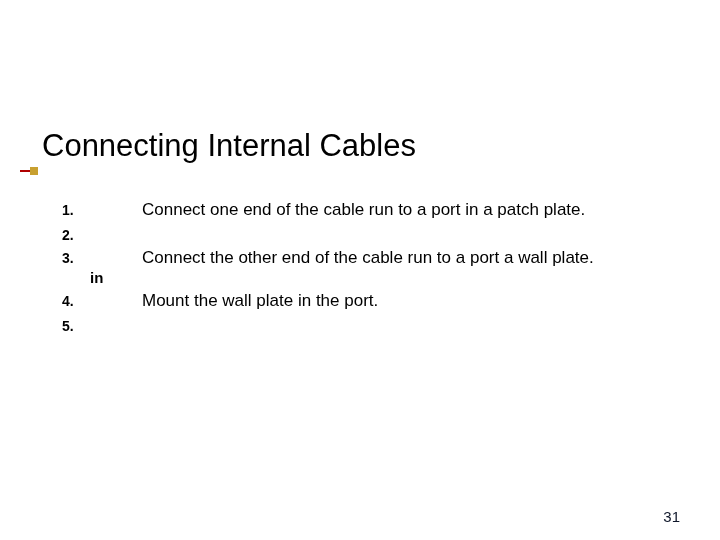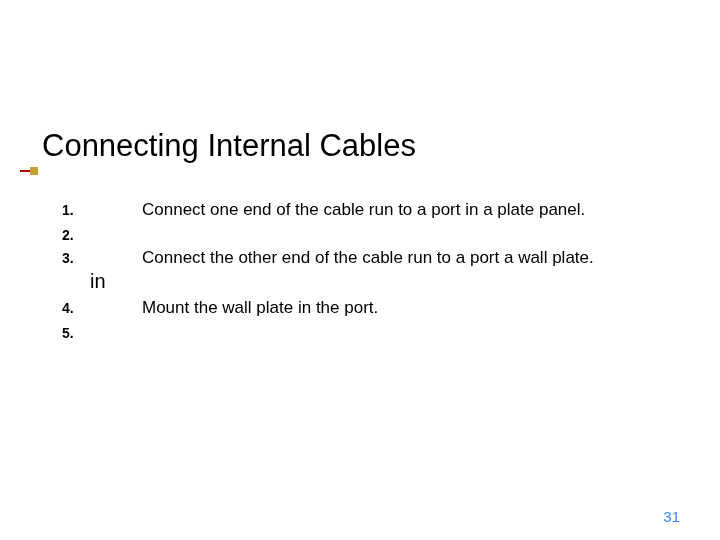--- a/index.html
+++ b/index.html
@@ -56,57 +56,57 @@
     margin-bottom: 2px;
   }
   .num {
     width: 80px;
     flex-shrink: 0;
     font-weight: bold;
     font-size: 14px;
     padding-top: 2px;
   }
   .num .in {
-    font-weight: normal;
-    font-size: 20px;
+    font-weight: bold;
+    font-size: 15px;
     padding-left: 28px;
   }
   .txt {
     flex: 1;
   }
   .txt .indent {
     padding-left: 38px;
     display: block;
   }
   .page-num {
     position: absolute;
     bottom: 28px;
     right: 40px;
     font-size: 15px;
-    color: #3b82f6;
+    color: #0f172a;
   }
 </style>
 </head>
 <body>
 
 <div class="slide">
 
   <div class="title-wrap">
     <div class="title-rule"></div>
     <div class="title-accent"></div>
     <h1 class="title">Connecting Internal Cables</h1>
   </div>
 
   <div class="body">
 
     <div class="row">
       <div class="num">
         <span>1.</span>
       </div>
-      <div class="txt">Connect one end of the cable run to a port in a plate panel.</div>
+      <div class="txt">Connect one end of the cable run to a port in a patch plate.</div>
     </div>
 
     <div class="row">
       <div class="num">
         <span>2.</span>
       </div>
     </div>
 
     <div class="row">
       <div class="num">

